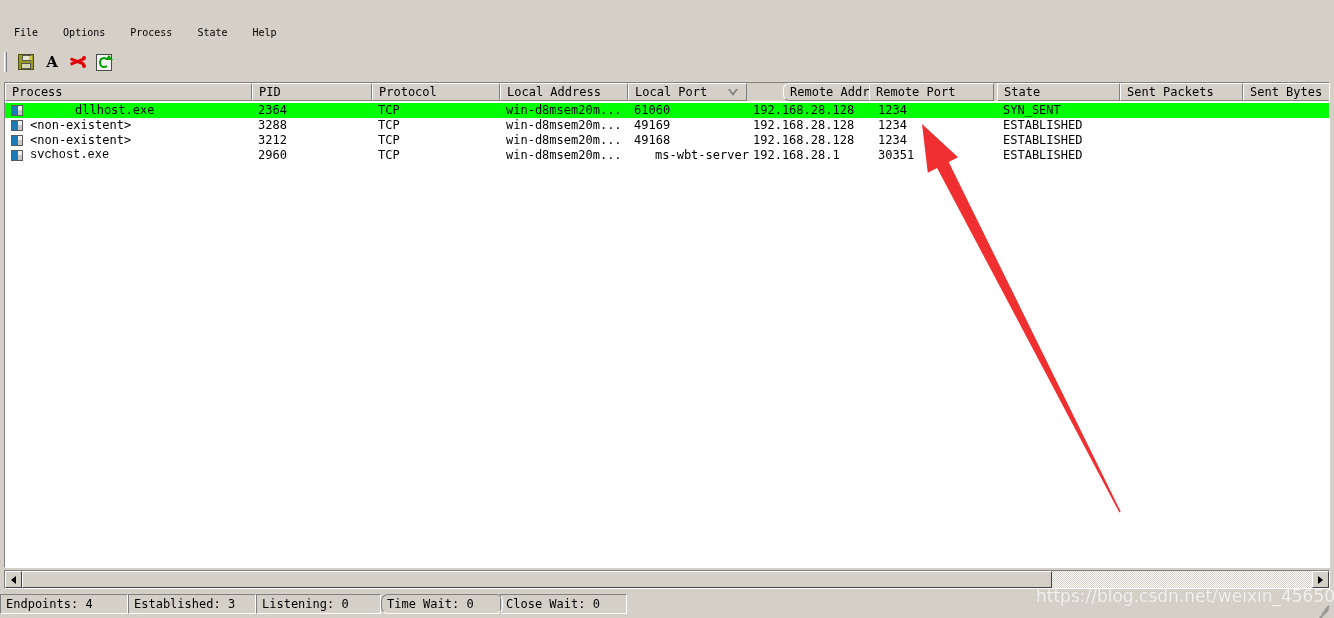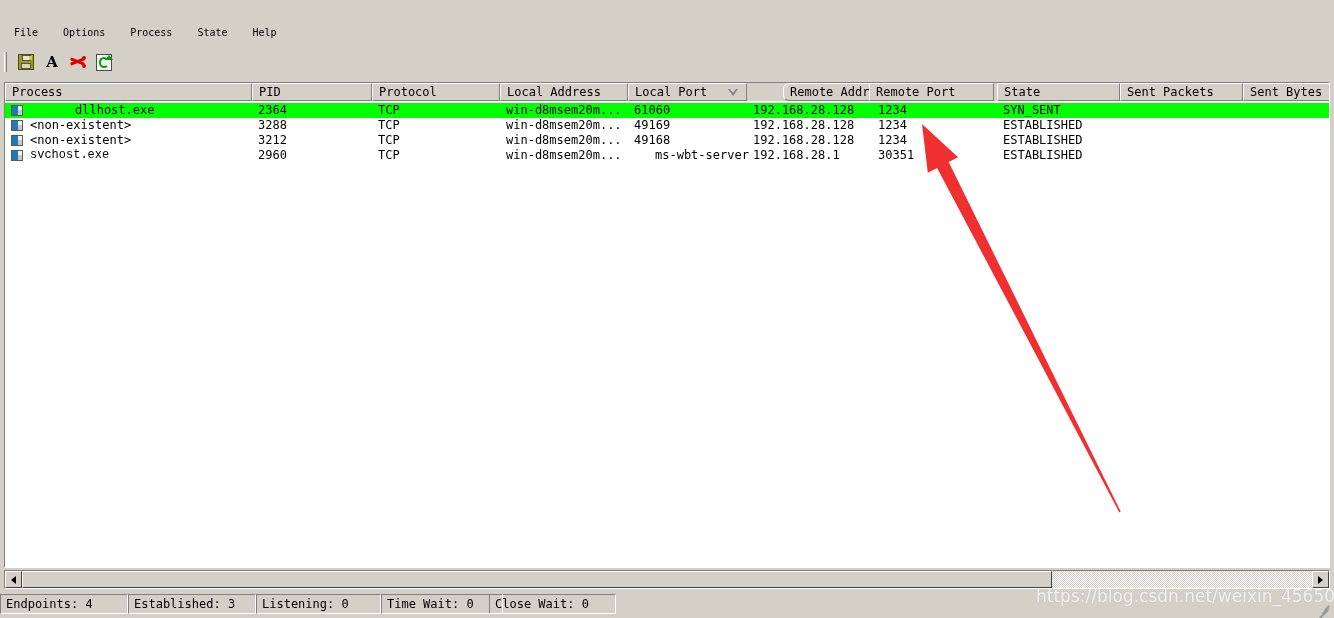--- a/index.html
+++ b/index.html
@@ -304,22 +304,22 @@
       </div>
     <div class="sb-track">
       <div class="sb-thumb"></div>
     </div>
     <div class="sb-arrow sb-right">
         <i></i>
       </div>
   </div>
 
   <div class="statusbar">
-      <div class="sp" style="left: 489px; width: 127px;">Close Wait: 0</div>
-      <div class="sp" style="left: 381px; width: 122px;">Time Wait: 0</div>
+      <div class="sp" style="left: 500px; width: 127px;">Close Wait: 0</div>
+      <div class="sp" style="left: 381px; width: 122px; border-radius: 7px;">Time Wait: 0</div>
       <div class="sp" style="left: 256px; width: 125px;">Listening: 0</div>
       <div class="sp" style="left: 128px; width: 128px;">Established: 3</div>
       <div class="sp" style="left: 0px; width: 128px;">Endpoints: 4</div>
     <div class="grip">
       <i style="left:0px;top:10px;width:12px;"></i>
       <i style="left:3px;top:7px;width:9px;"></i>
       <i style="left:6px;top:4px;width:6px;"></i>
     </div>
   </div>
 

